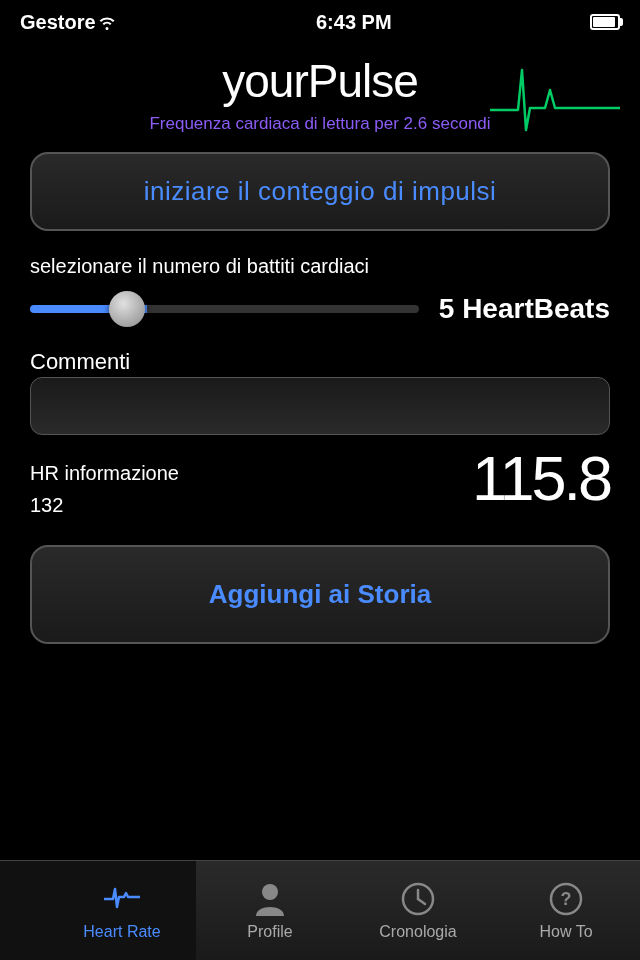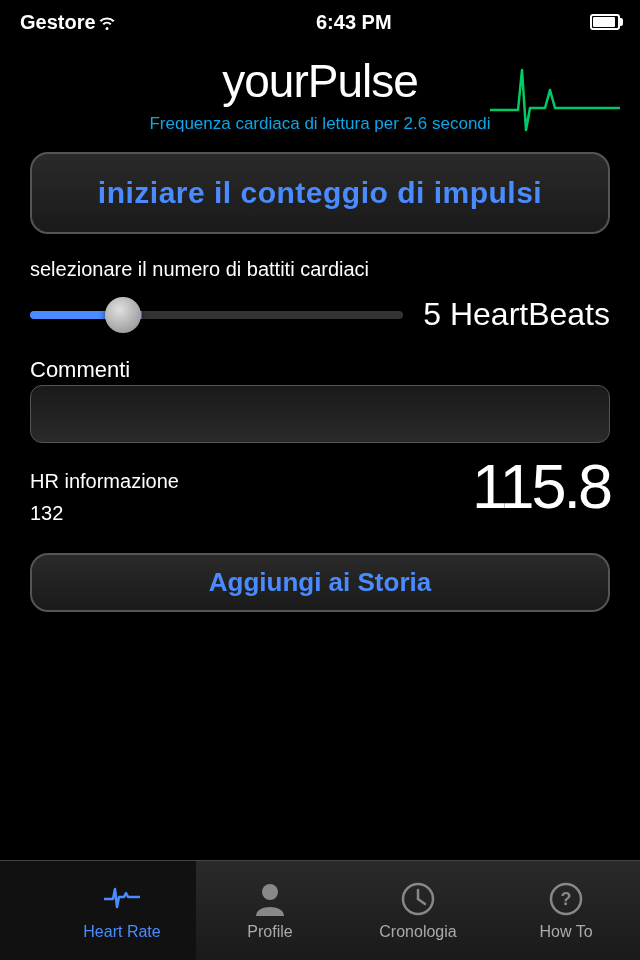--- a/index.html
+++ b/index.html
@@ -84,21 +84,21 @@
       font-weight: 300;
       color: #fff;
       margin-bottom: 6px;
       letter-spacing: -1px;
     }
 
     
     .app-subtitle {
       text-align: center;
       font-size: 17px;
-      color: #0ea5e9;
+      color: #8b5cf6;
       margin-bottom: 18px;
     }
 
     
     .ecg-container {
       position: absolute;
       top: 60px;
       right: 20px;
       width: 130px;
       height: 80px;
@@ -109,22 +109,22 @@
       width: 100%;
       background: linear-gradient(to bottom, #2a2a2a, #1a1a1a);
       border: 2px solid #555;
       border-radius: 18px;
       padding: 22px 20px;
       text-align: center;
       cursor: pointer;
       margin-bottom: 22px;
     }
     .start-button-text {
-      font-size: 30px;
-      font-weight: 700;
+      font-size: 26px;
+      font-weight: 400;
       color: #4a8cff;
       letter-spacing: 0.5px;
     }
 
     
     .select-label {
       font-size: 20px;
       color: #fff;
       margin-bottom: 14px;
       line-height: 1.3;
@@ -149,22 +149,22 @@
       left: 25%;
       top: 50%;
       transform: translate(-50%, -50%);
       width: 36px;
       height: 36px;
       background: radial-gradient(circle at 40% 35%, #e0e0e0, #888);
       border-radius: 50%;
       box-shadow: 0 2px 6px rgba(0,0,0,0.6);
     }
     .slider-value {
-      font-size: 32px;
-      font-weight: 400;
+      font-size: 28px;
+      font-weight: 700;
       color: #fff;
       white-space: nowrap;
       min-width: 170px;
       text-align: center;
     }
 
     
     .comments-label {
       font-size: 22px;
       color: #fff;
@@ -199,21 +199,21 @@
       line-height: 1;
       margin-top: -10px;
     }
 
     
     .history-button {
       width: 100%;
       background: linear-gradient(to bottom, #2a2a2a, #1a1a1a);
       border: 2px solid #555;
       border-radius: 18px;
-      padding: 12px 20px;
+      padding: 32px 20px;
       text-align: center;
       cursor: pointer;
     }
     .history-button-text {
       font-size: 26px;
       font-weight: 600;
       color: #4a8cff;
     }
 
     

